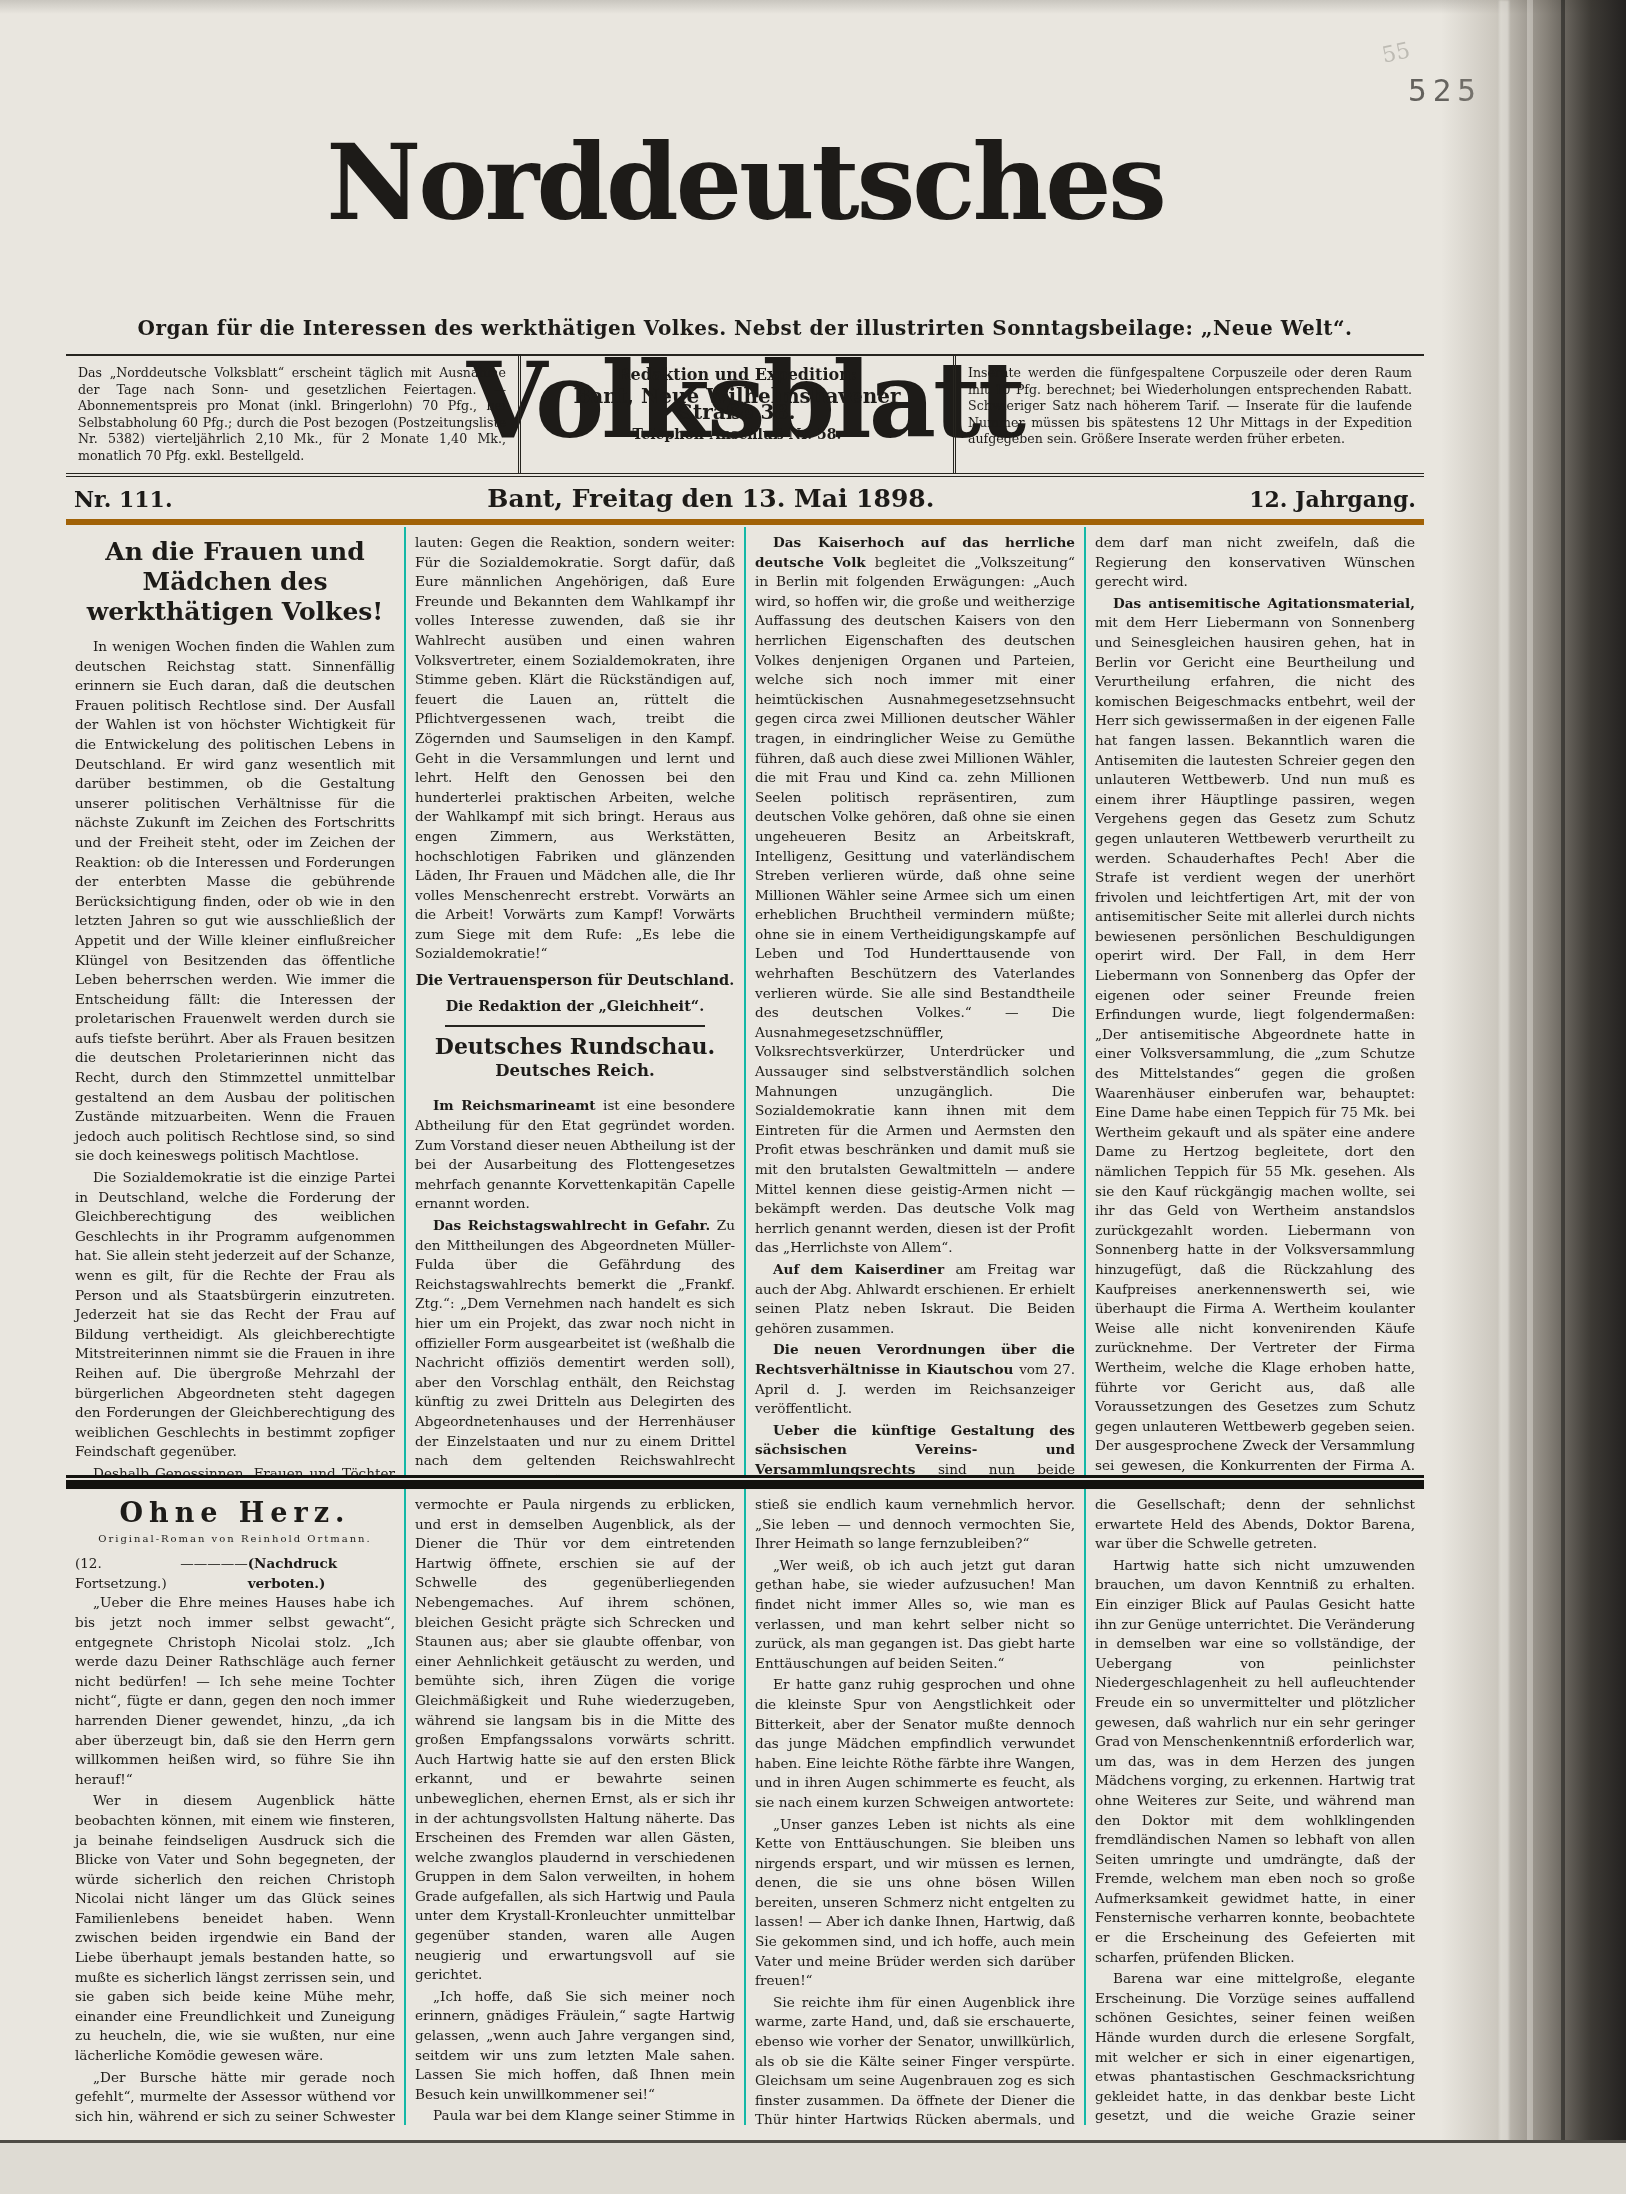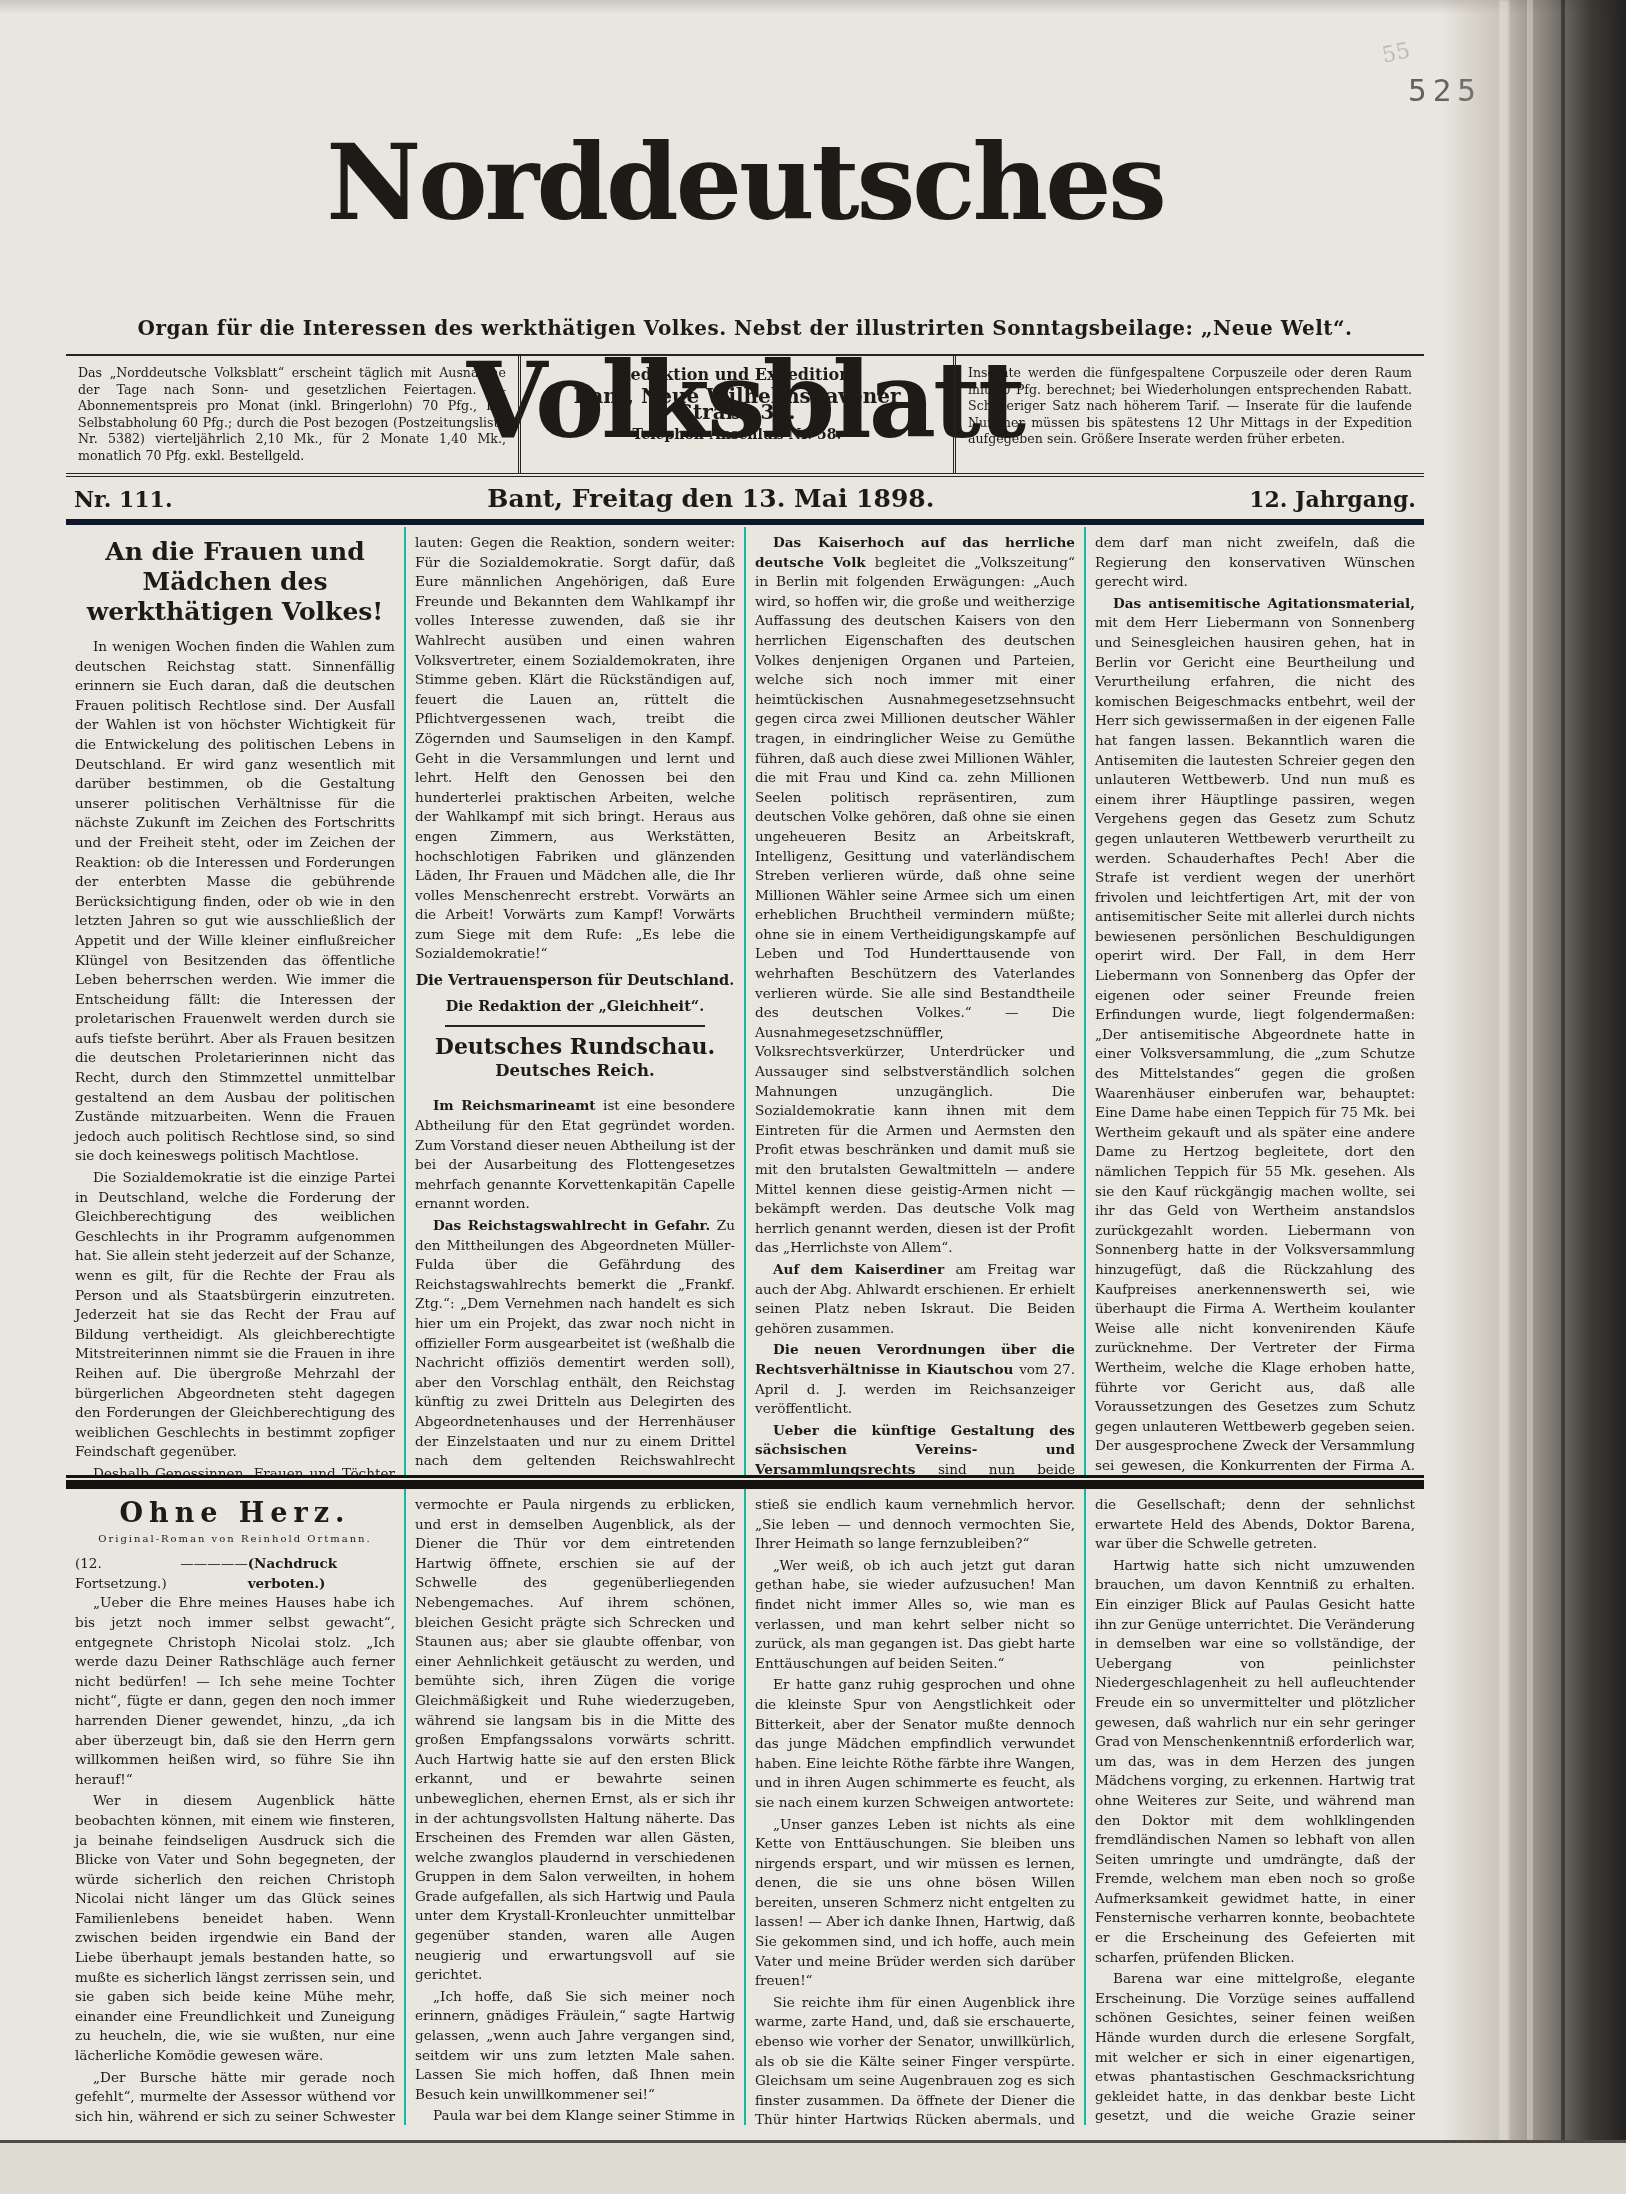--- a/index.html
+++ b/index.html
@@ -31,21 +31,21 @@
   .info-row{display:flex;margin-top:14px;border-top:2px solid #26241f;border-bottom:4px double #26241f;}
   .info-box{box-sizing:border-box;padding:9px 12px;font-size:12.6px;line-height:16.5px;text-align:justify;font-weight:500;}
   .info-left{width:452px;}
   .info-mid{width:438px;border-left:3px double #26241f;border-right:3px double #26241f;text-align:center;}
   .info-right{width:468px;}
   .info-mid .ih{font-weight:bold;font-size:16px;margin-top:2px;}
   .info-mid .ia{font-weight:bold;font-size:20px;margin-top:4px;}
   .info-mid .ip{font-weight:bold;font-size:14px;margin-top:5px;}
 
   .dateline{display:flex;justify-content:space-between;align-items:baseline;
-        padding:7px 8px 6px 8px;border-bottom:6px solid #0f172a;}
+        padding:7px 8px 6px 8px;border-bottom:6px solid #a16207;}
   .dl-issue,.dl-vol{font-weight:bold;font-size:22px;}
   .dl-date{font-weight:bold;font-size:25px;}
 
   .cols{display:flex;align-items:stretch;overflow:hidden;}
   .cols.main{height:948px;margin-top:2px;}
   .cols.feu{height:636px;}
   .col{flex:1 1 0;box-sizing:border-box;padding:6px 9px 0 9px;overflow:hidden;
        font-size:13.6px;line-height:19.6px;text-align:justify;}
   .col + .col{border-left:2px solid #14b8a6;}
 

